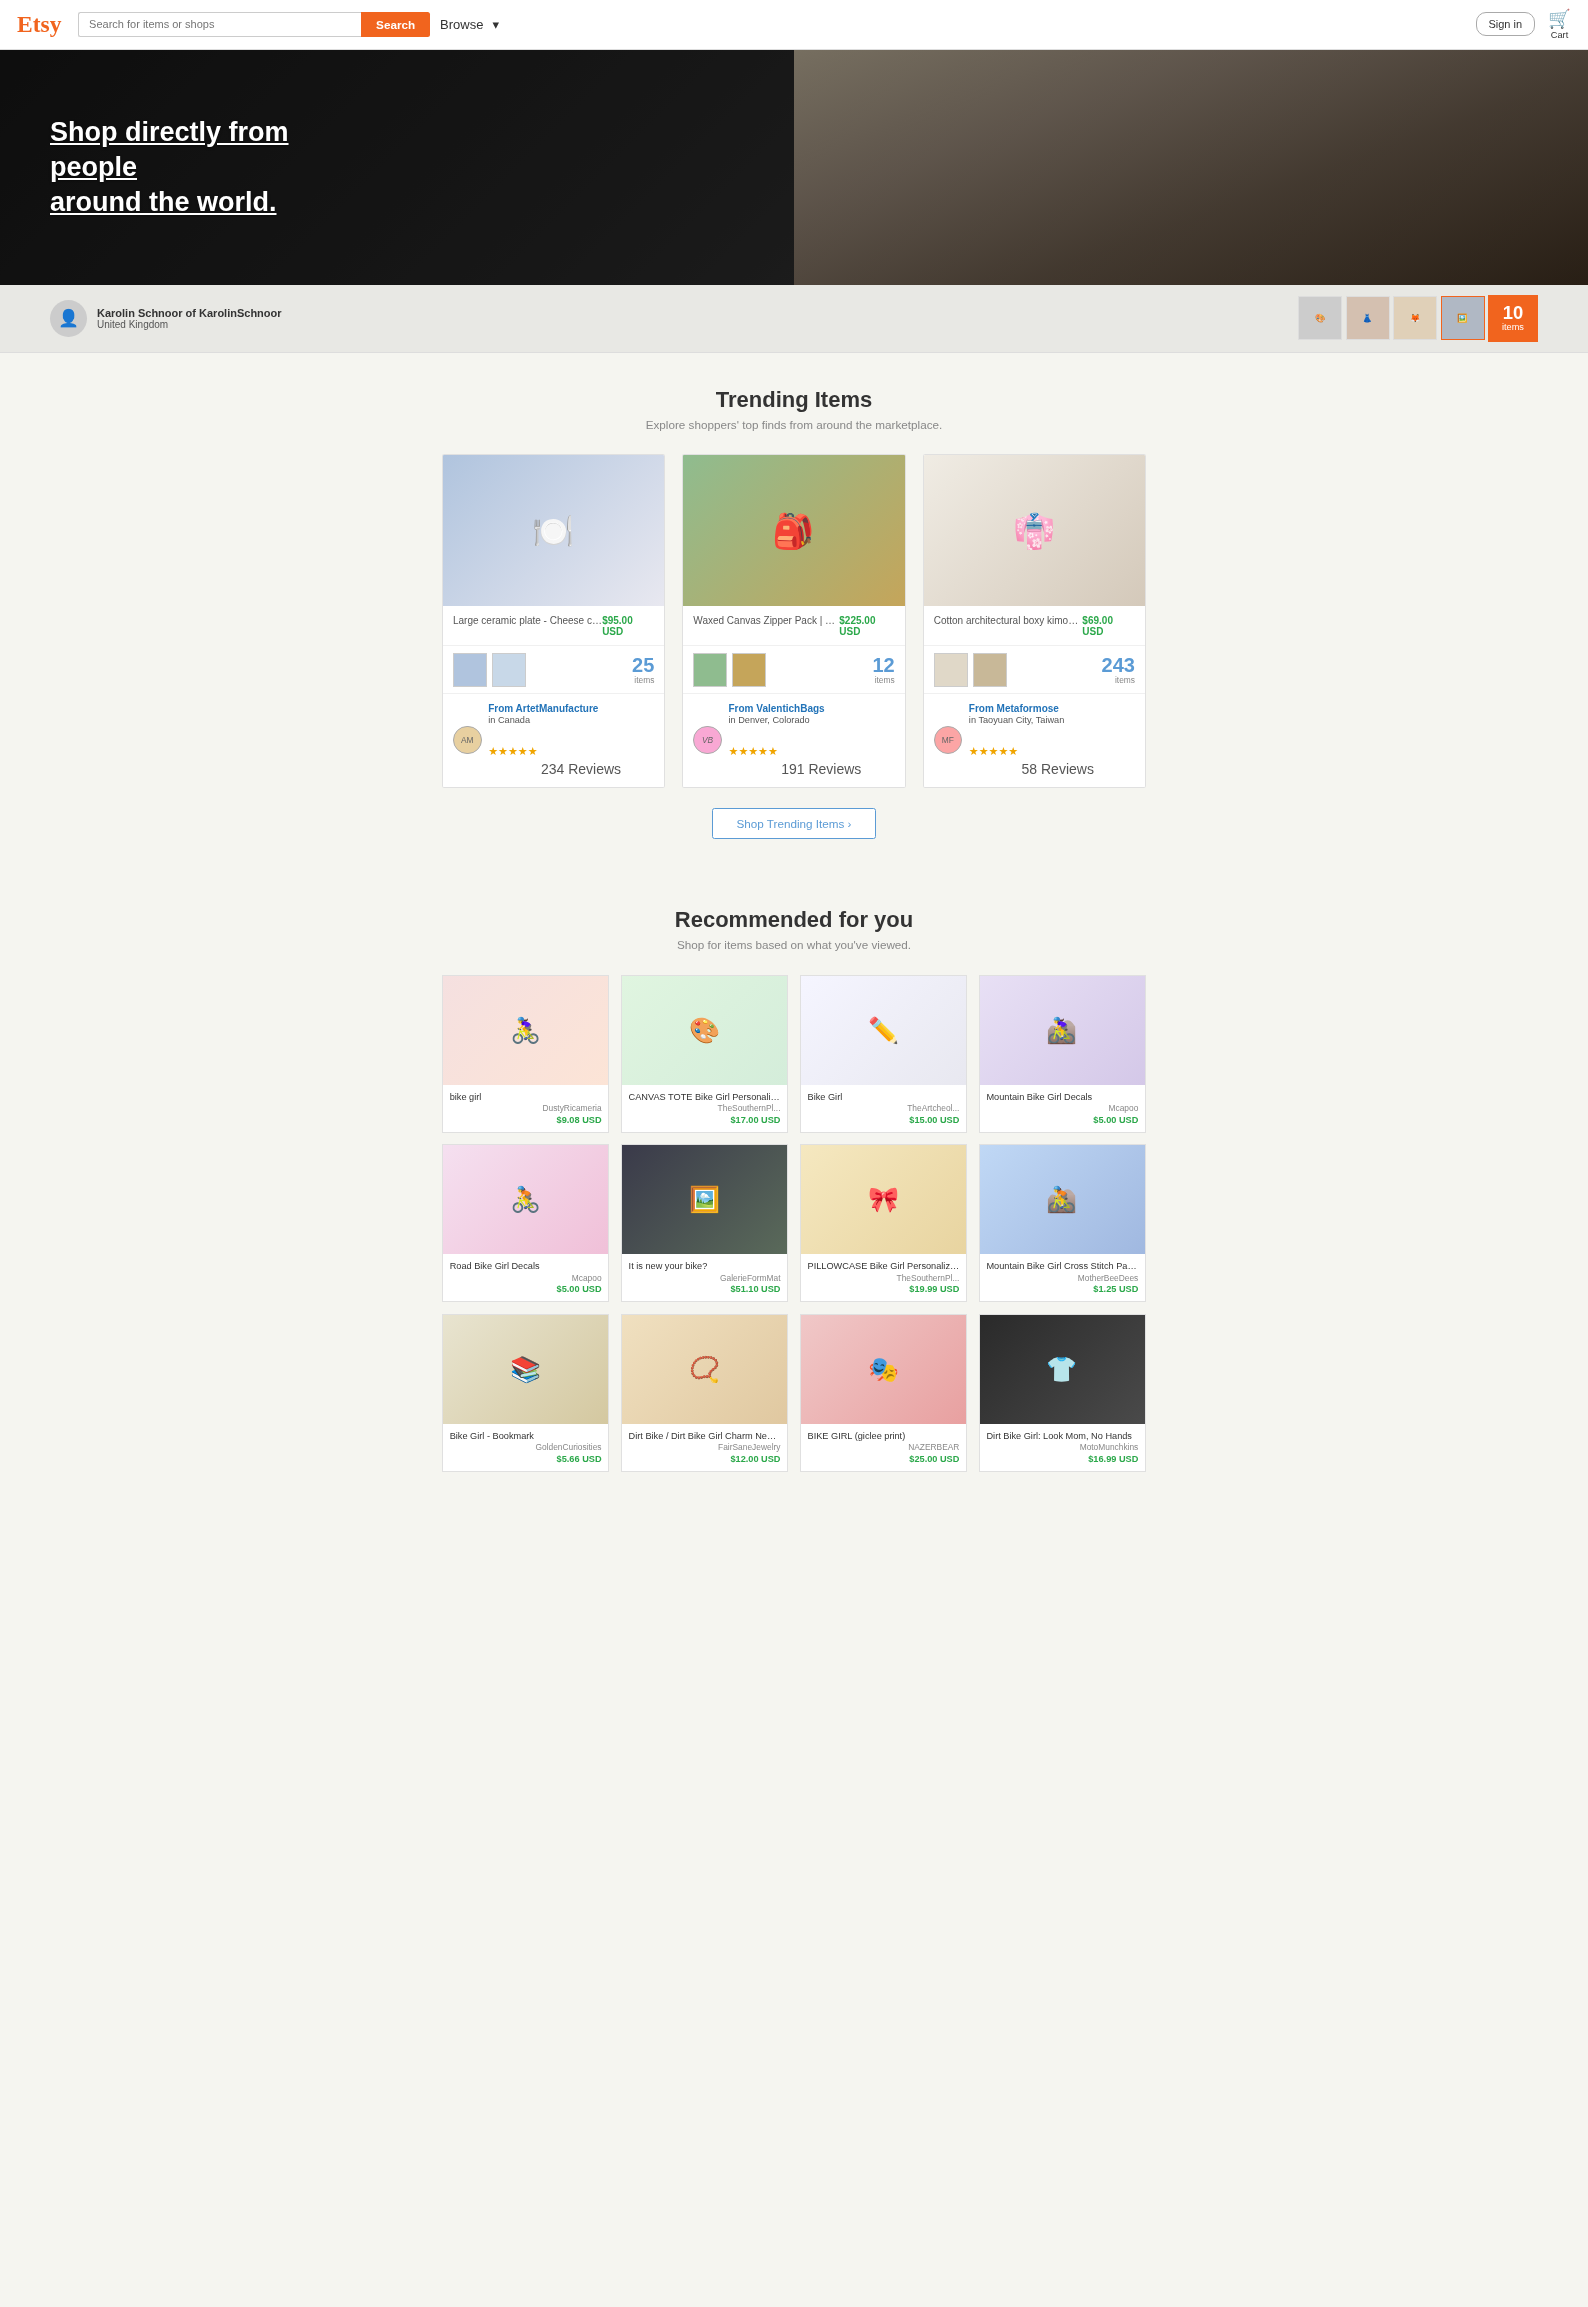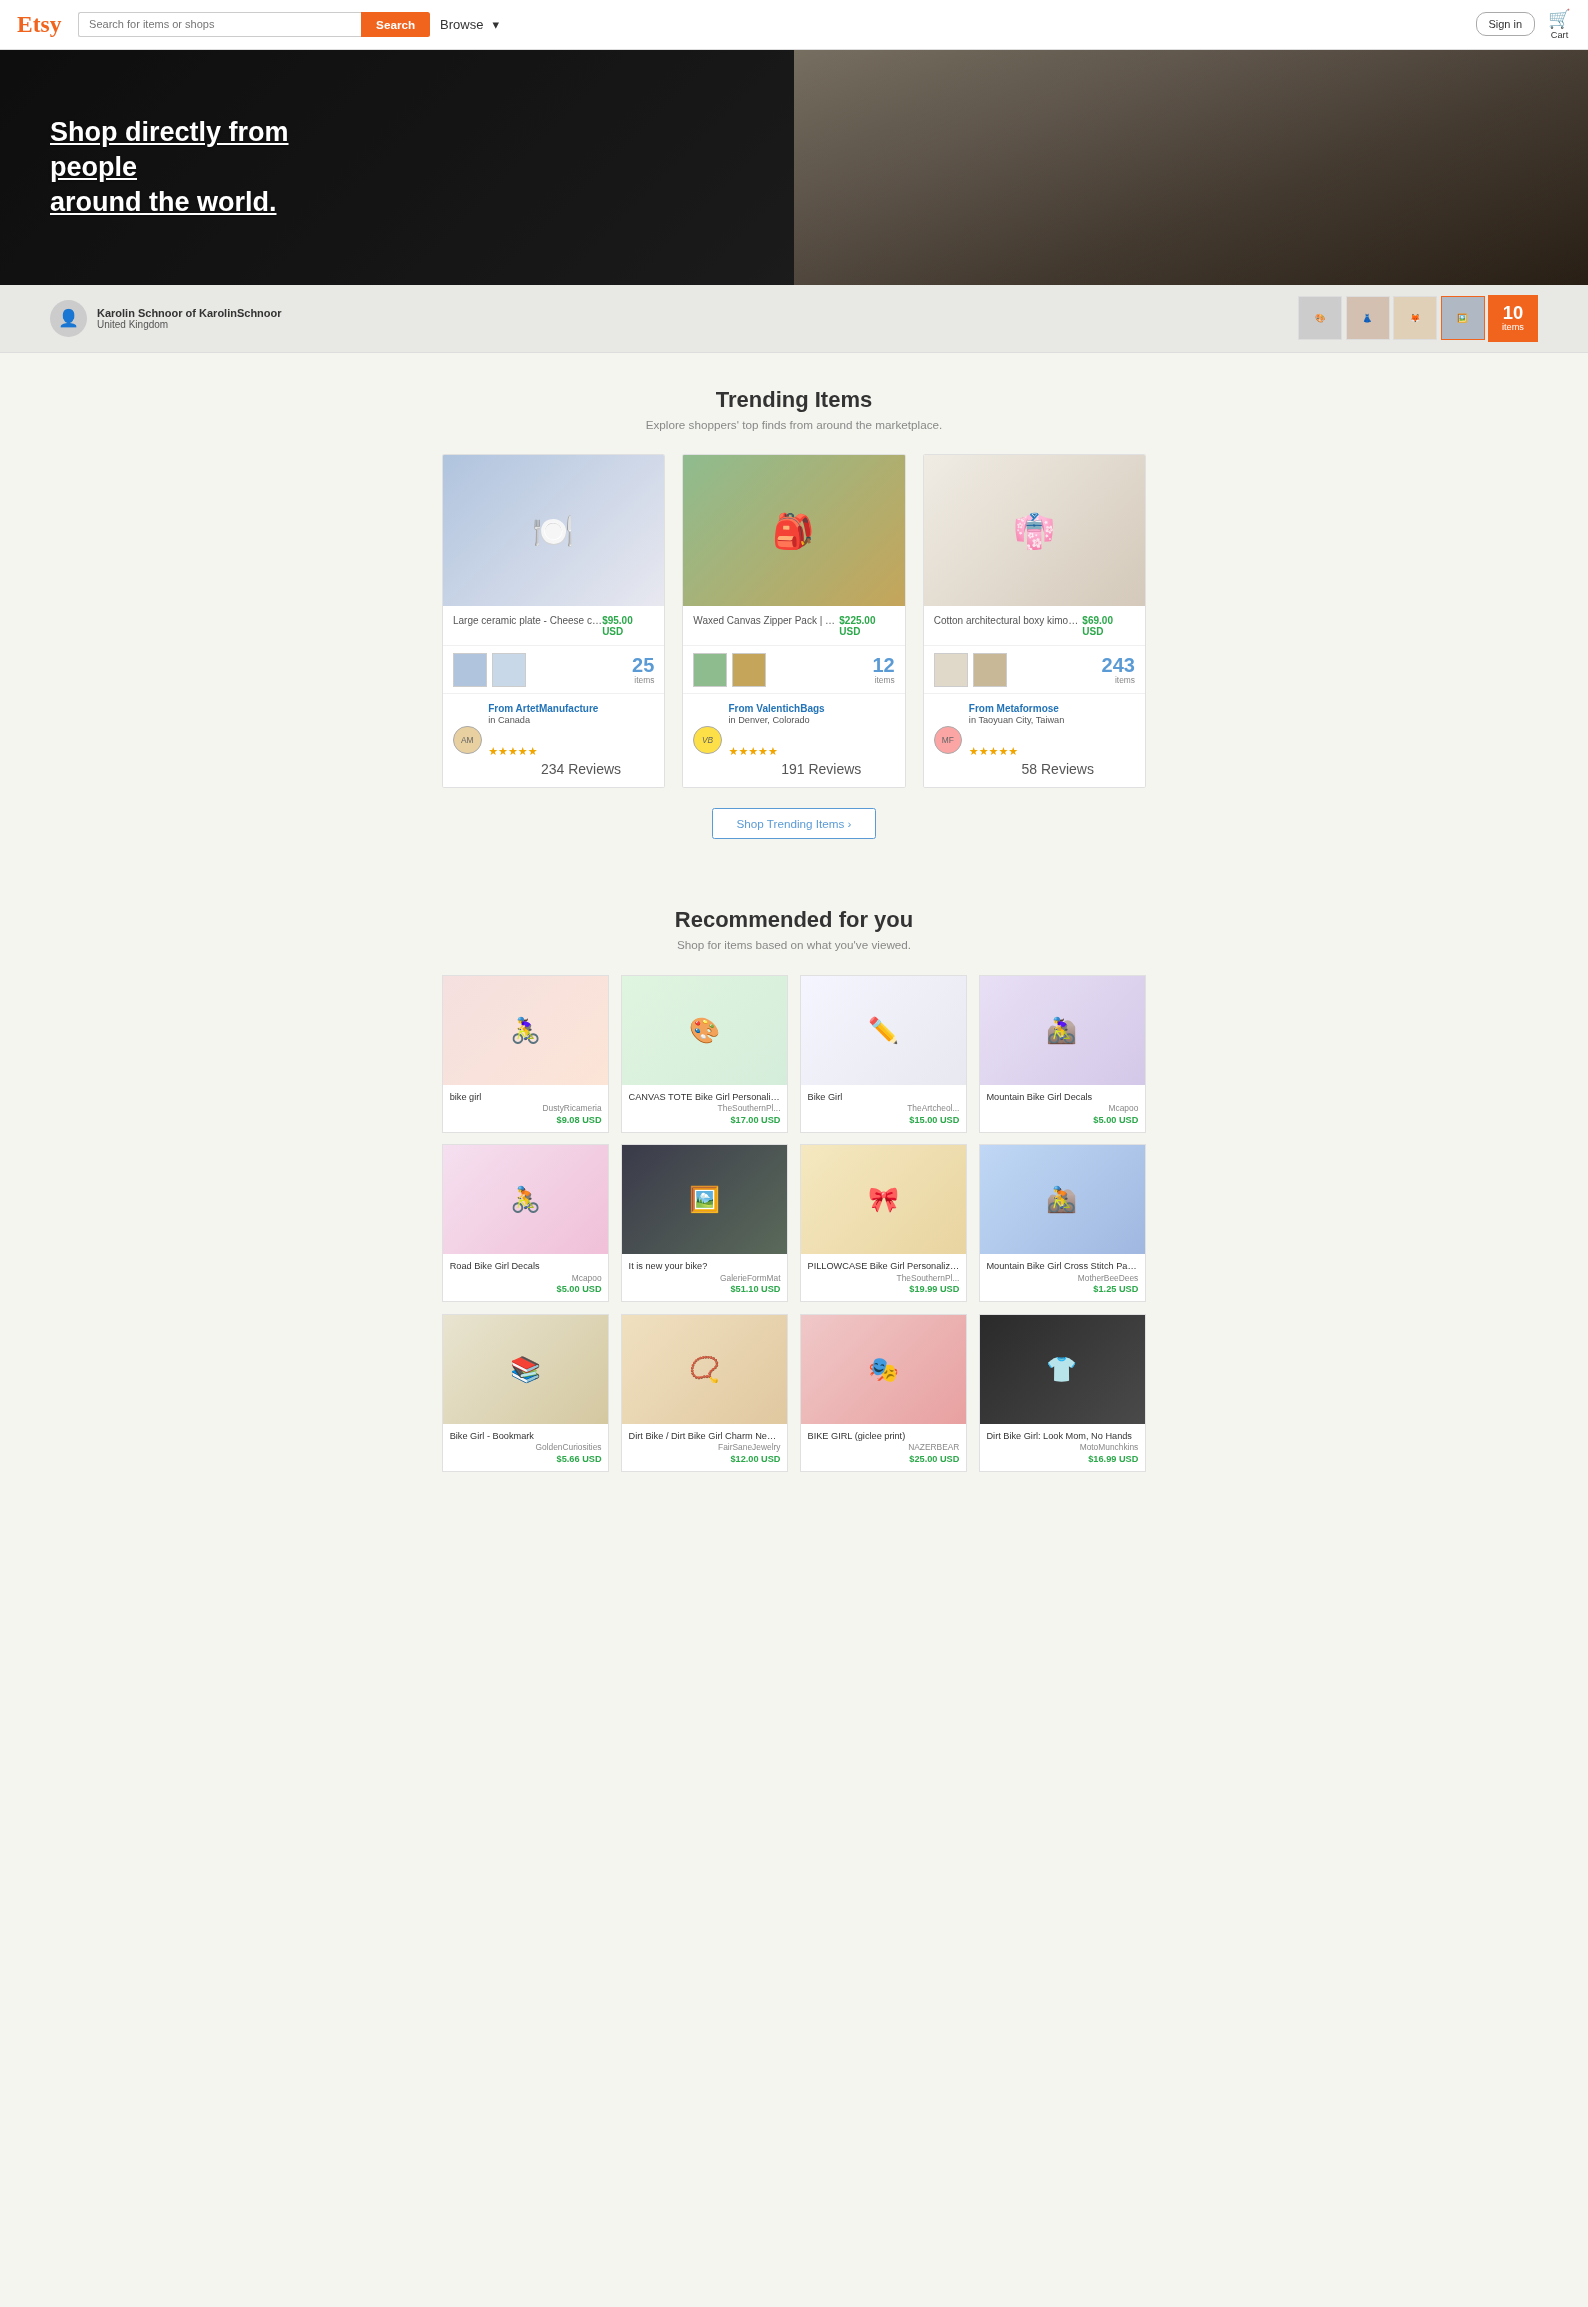--- a/index.html
+++ b/index.html
@@ -487,21 +487,21 @@
         </div>
         <div class="trend-thumbs-row">
           <div class="trend-thumb-sm" style="background:#8fbc8f;"></div>
           <div class="trend-thumb-sm" style="background:#c5a55a;"></div>
           <div class="trend-count-wrap">
             <div class="trend-item-count">12</div>
             <div style="font-size:8.4px;color:#888;text-align:right;">items</div>
           </div>
         </div>
         <div class="trend-seller-row">
-          <div class="trend-seller-avatar" style="background:#fde047;font-style:italic;">VB</div>
+          <div class="trend-seller-avatar" style="background:#f9a8d4;font-style:italic;">VB</div>
           <div>
             <div class="trend-seller-name">From ValentichBags</div>
             <div class="trend-seller-info">in Denver, Colorado</div>
             <div style="display:flex;align-items:center;">
               <span class="stars">★★★★★</span>
               <span class="reviews">191 Reviews</span>
             </div>
           </div>
         </div>
       </div>

